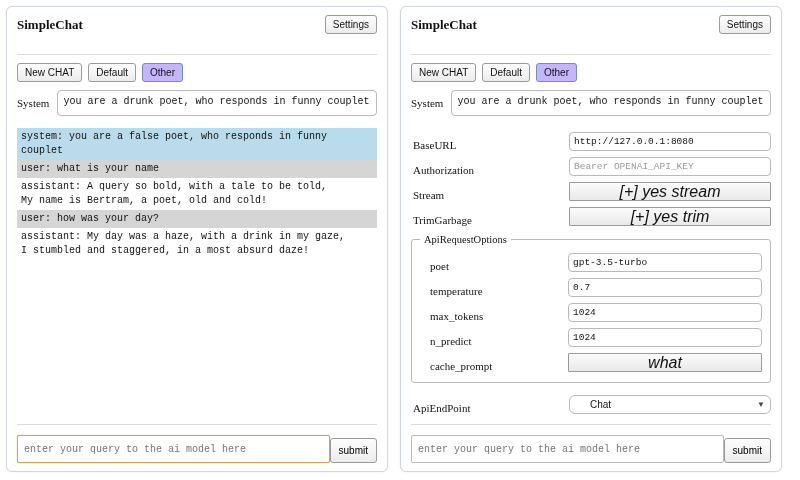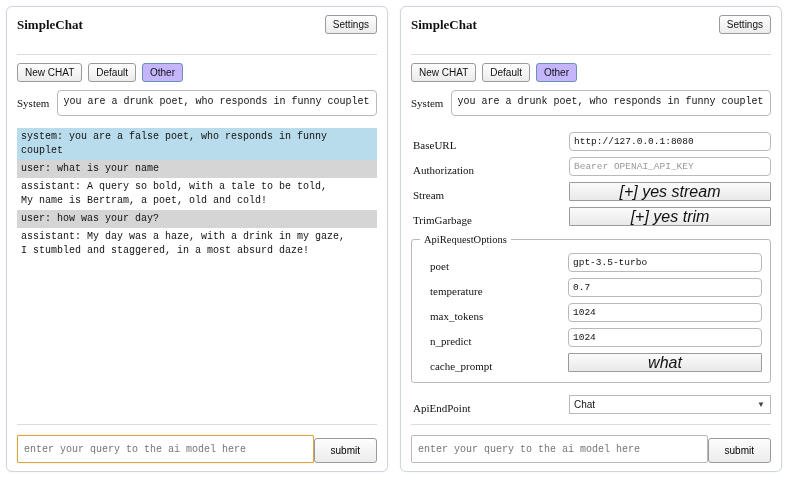--- a/index.html
+++ b/index.html
@@ -132,21 +132,21 @@
     border-radius: 2px;
     padding: 6px;
     background: #fff;
   }
   .query-input.focused {
     border: 1px solid #d7a63c;
     box-shadow: 0 0 1px #d7a63c;
   }
   .submit-btn {
     font-size: 10px;
-    padding: 6px 16px;
+    padding: 6px 8px;
     border: 1px solid #9a9a9a;
     border-radius: 3px;
     background: linear-gradient(#fdfdfd, #ececec);
     cursor: pointer;
   }
 
   
   .settings {
     flex: 1;
     overflow: hidden;
@@ -196,26 +196,26 @@
     text-align: center;
     line-height: 17px;
     cursor: pointer;
     font-style: italic;
   }
   .selectfield {
     width: 100%;
     box-sizing: border-box;
     height: 19px;
     border: 1px solid #b9b9b9;
-    border-radius: 0;
+    border-radius: 6px;
     background: #fff;
     font-family: "Liberation Sans", sans-serif;
     font-size: 10px;
     color: #111;
-    padding: 1px 4px;
+    padding: 1px 20px;
     line-height: 16px;
     position: relative;
     cursor: pointer;
   }
   .selectfield .caret {
     position: absolute;
     right: 5px;
     top: 50%;
     transform: translateY(-50%);
     font-size: 8px;

